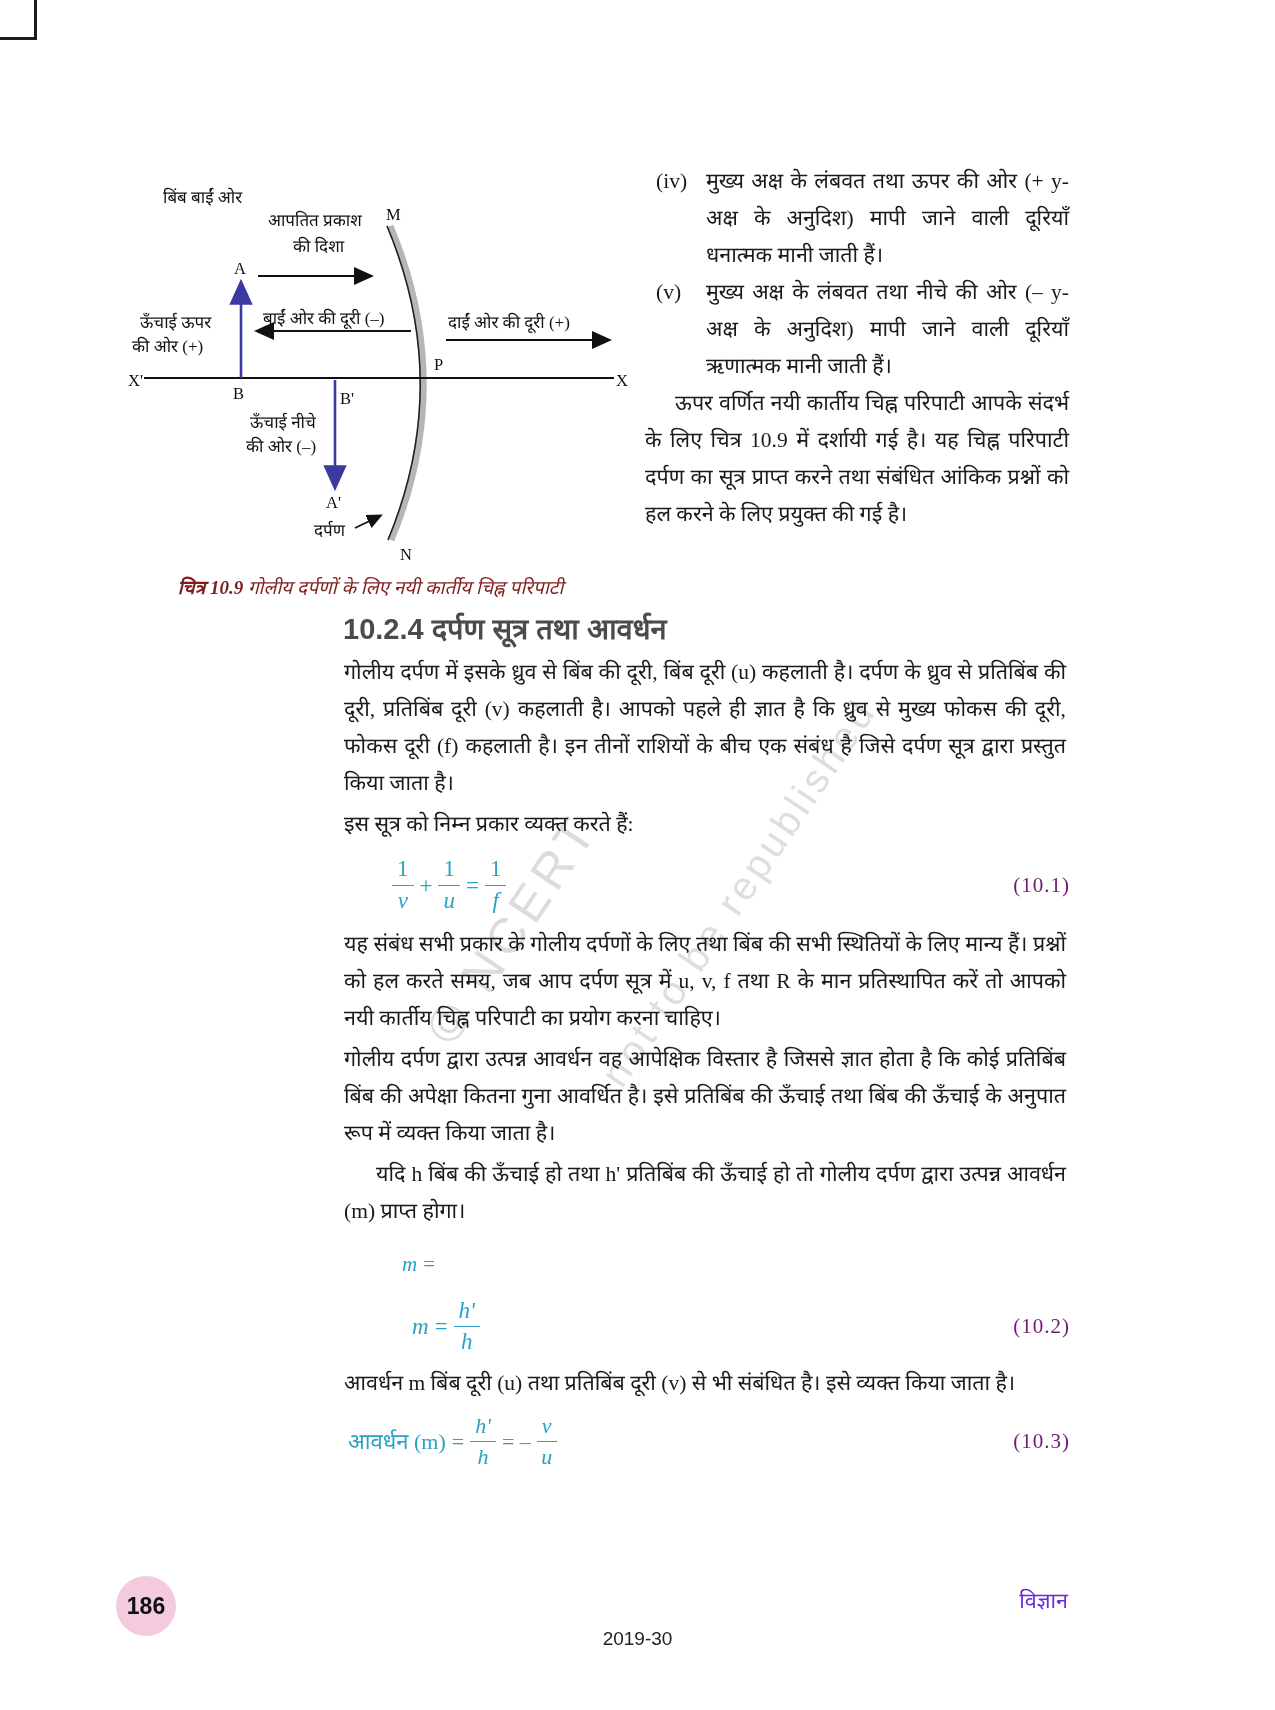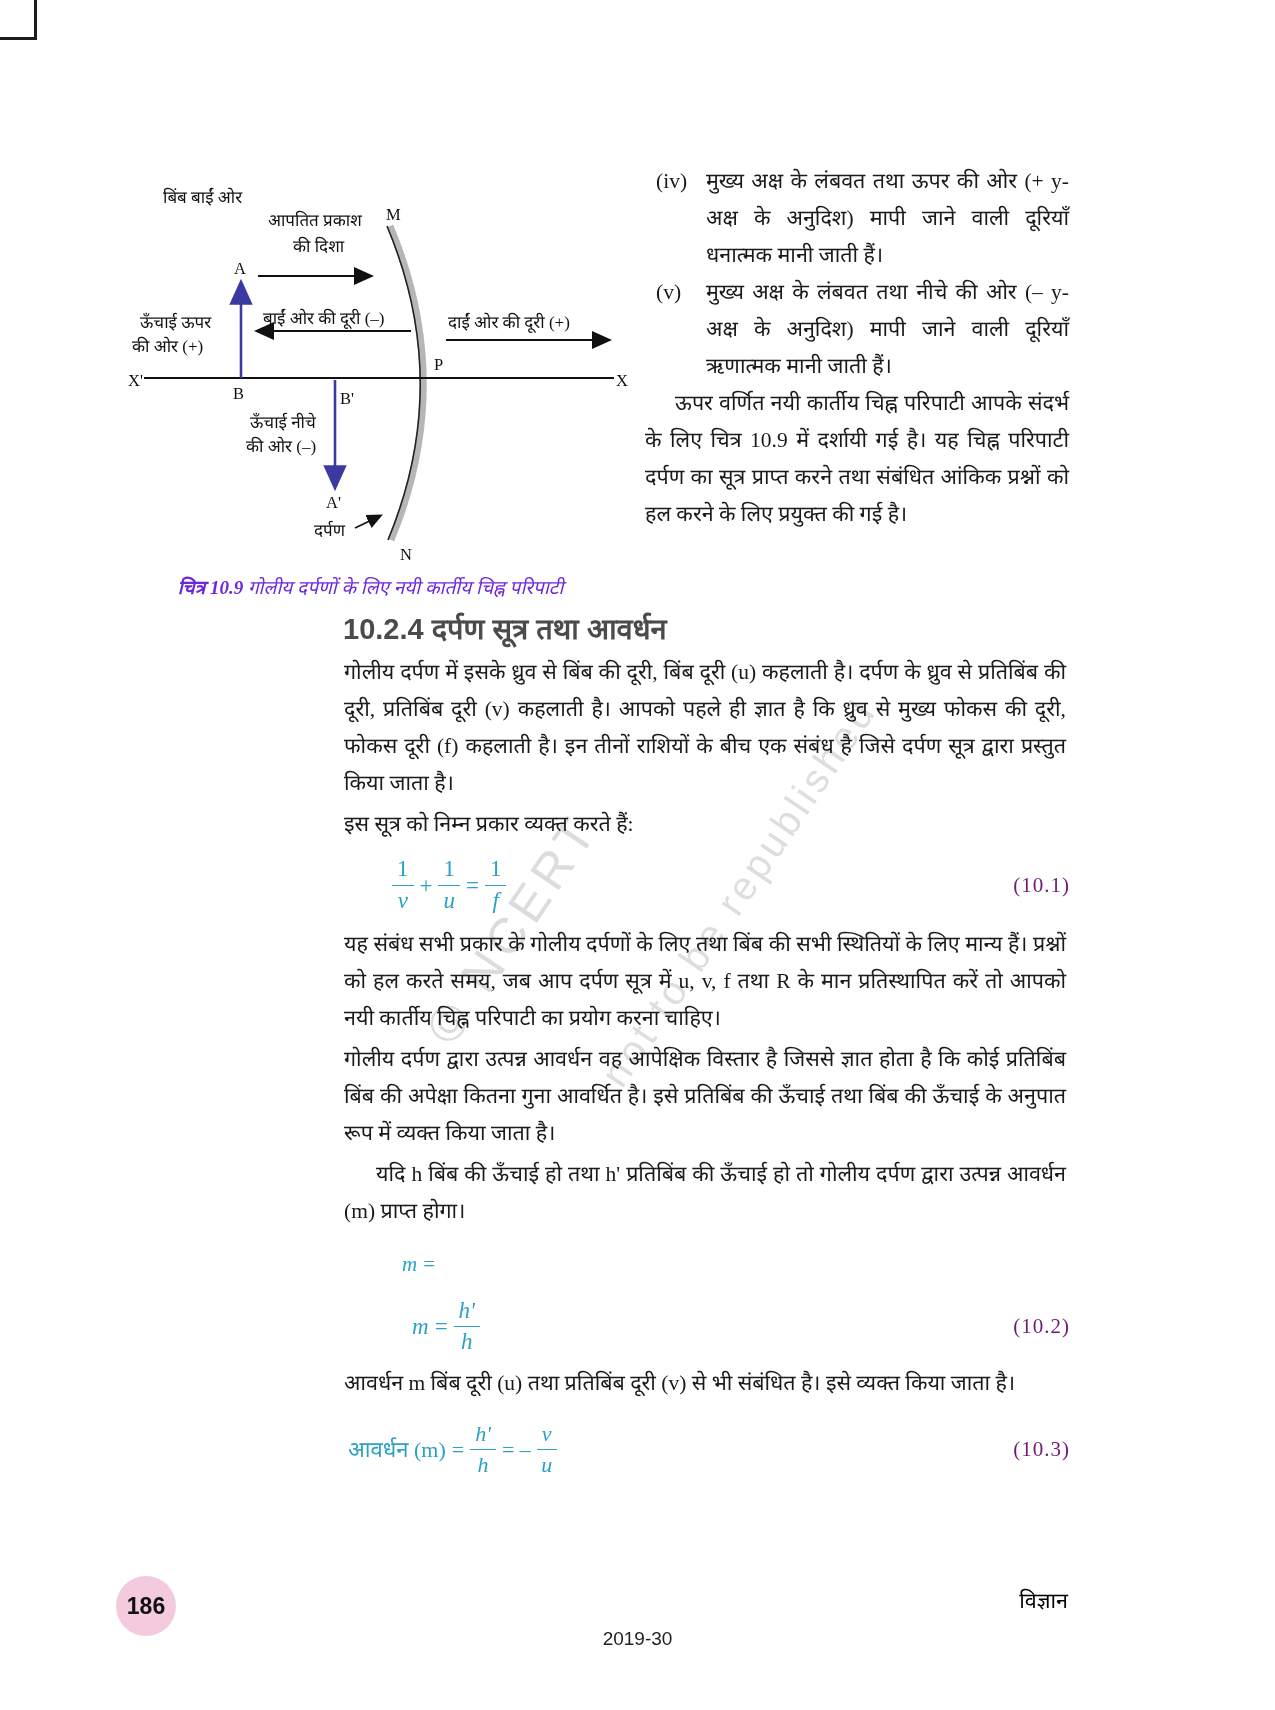--- a/index.html
+++ b/index.html
@@ -20,21 +20,21 @@
   .watermark { position:absolute; left:360px; top:640px; width:520px; height:520px;
                pointer-events:none; z-index:0; }
   .wm-line1 { position:absolute; left:20px; top:260px; font-size:50px; color:#dcdcdc;
               transform:rotate(-56deg); font-family:"Liberation Sans",sans-serif; letter-spacing:6px;}
   .wm-line2 { position:absolute; left:150px; top:230px; font-size:40px; color:#dedede;
               transform:rotate(-56deg); font-family:"Liberation Sans",sans-serif; letter-spacing:4px; white-space:nowrap;}
 
   
   .figure-svg { position:absolute; left:108px; top:178px; width:522px; height:392px; }
   .fig-caption { position:absolute; left:118px; top:574px; width:505px; text-align:center;
-                 font-style:italic; font-size:19px; color:#6d28d9; }
+                 font-style:italic; font-size:19px; color:#7f1d1d; }
   .fig-caption .cap-label { font-weight:bold; }
 
   
   .right-col { position:absolute; left:645px; top:163px; width:424px;
                font-size:21.5px; line-height:37px; text-align:justify; z-index:1; }
   .conv-item { display:flex;margin-left:11px; }
   .conv-num { width:50px; flex:0 0 50px; }
   .conv-text { flex:1; }
   .right-para { text-indent:30px; }
 
@@ -58,32 +58,32 @@
   .var { font-style:italic; }
   .frac { display:inline-block; text-align:center; vertical-align:middle; line-height:1.25; }
   .frac .num { display:block; border-bottom:1.6px solid currentColor; padding:0 5px 1px; }
   .frac .den { display:block; padding-top:1px; }
   .eq1-row  { margin:12px 0 10px 0; }
   .eq1-row .eq-content { margin-left:52px; font-size:23px; }
   .eqmdef-row { margin:16px 0 14px 0; }
   .eqmdef-row .eq-content { margin-left:62px; font-size:21px; }
   .eq2-row { margin:10px 0 8px 0; }
   .eq2-row .eq-content { margin-left:72px; font-size:23px; }
-  .eq3-row { margin:18px 0 6px 0; }
+  .eq3-row { margin:10px 0 6px 0; }
   .eq3-row .eq-content { margin-left:8px; font-size:22px; }
   .op { padding:0 6px; }
   .hindi-frac { font-size:20px; }
 
   
   .page-badge { position:absolute; left:116px; top:1576px; width:60px; height:60px;
                 border-radius:50%; background:#f3cade; display:flex; align-items:center;
                 justify-content:center; font-family:"Liberation Sans",sans-serif;
                 font-weight:bold; font-size:23px; color:#111; }
   .footer-subject { position:absolute; left:860px; top:1585px; width:208px; text-align:right;
-                    font-size:21.5px; color:#000000; }
+                    font-size:21.5px; color:#6d28d9; }
   .footer-year { position:absolute; left:0; right:0; top:1628px; text-align:center;
                  font-family:"Liberation Sans",sans-serif; font-size:19px; color:#222; }
 
   svg text { font-family:"Liberation Serif","DejaVu Serif",serif; }
   .svg-hindi { font-size:17px; fill:#111; }
   .svg-letter { font-size:16.5px; fill:#111; }
 </style>
 </head>
 <body>
 

